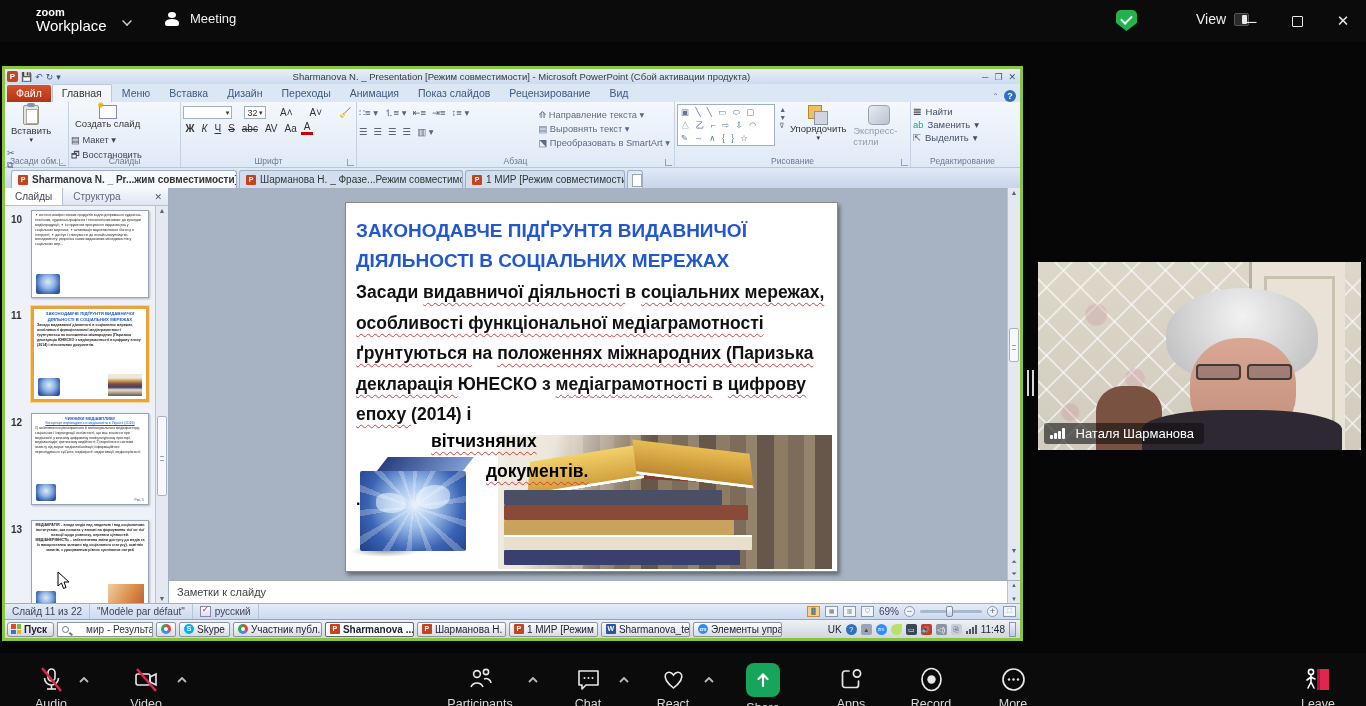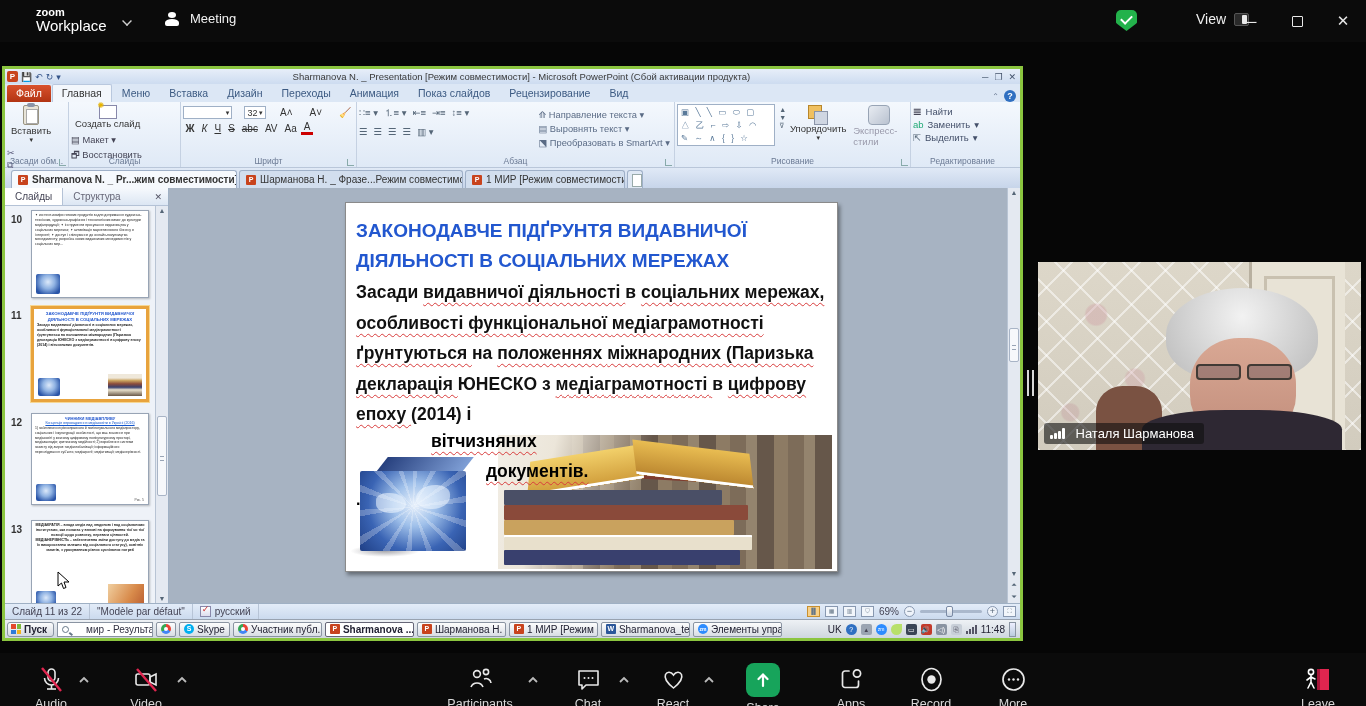--- a/index.html
+++ b/index.html
@@ -467,20 +467,27 @@
           <div class="panescroll" style="top:0;bottom:0;height:auto">
             <div style="padding-top:1px">▲</div>
             <div class="sthumb" style="top:140px;height:34px">
                 <span class="grip"></span>
               </div>
             <div style="position:absolute;bottom:26px;left:0;right:0">▼</div>
             <div style="position:absolute;bottom:14px;left:0;right:0">⏶</div>
             <div style="position:absolute;bottom:2px;left:0;right:0">⏷</div>
           </div>
         </div>
+        <div class="notes">
+          <span>Заметки к слайду</span>
+          <div class="notescroll">
+              <span>▲</span>
+              <span>▼</span>
+            </div>
+        </div>
       </div>
     </div>
 
     <div class="statusbar">
       <span class="scell">Слайд 11 из 22</span>
       <span class="scell">"Modèle par défaut"</span>
       <span class="scell">
         <span class="spellico"></span>
         <span>русский</span>
       </span>

